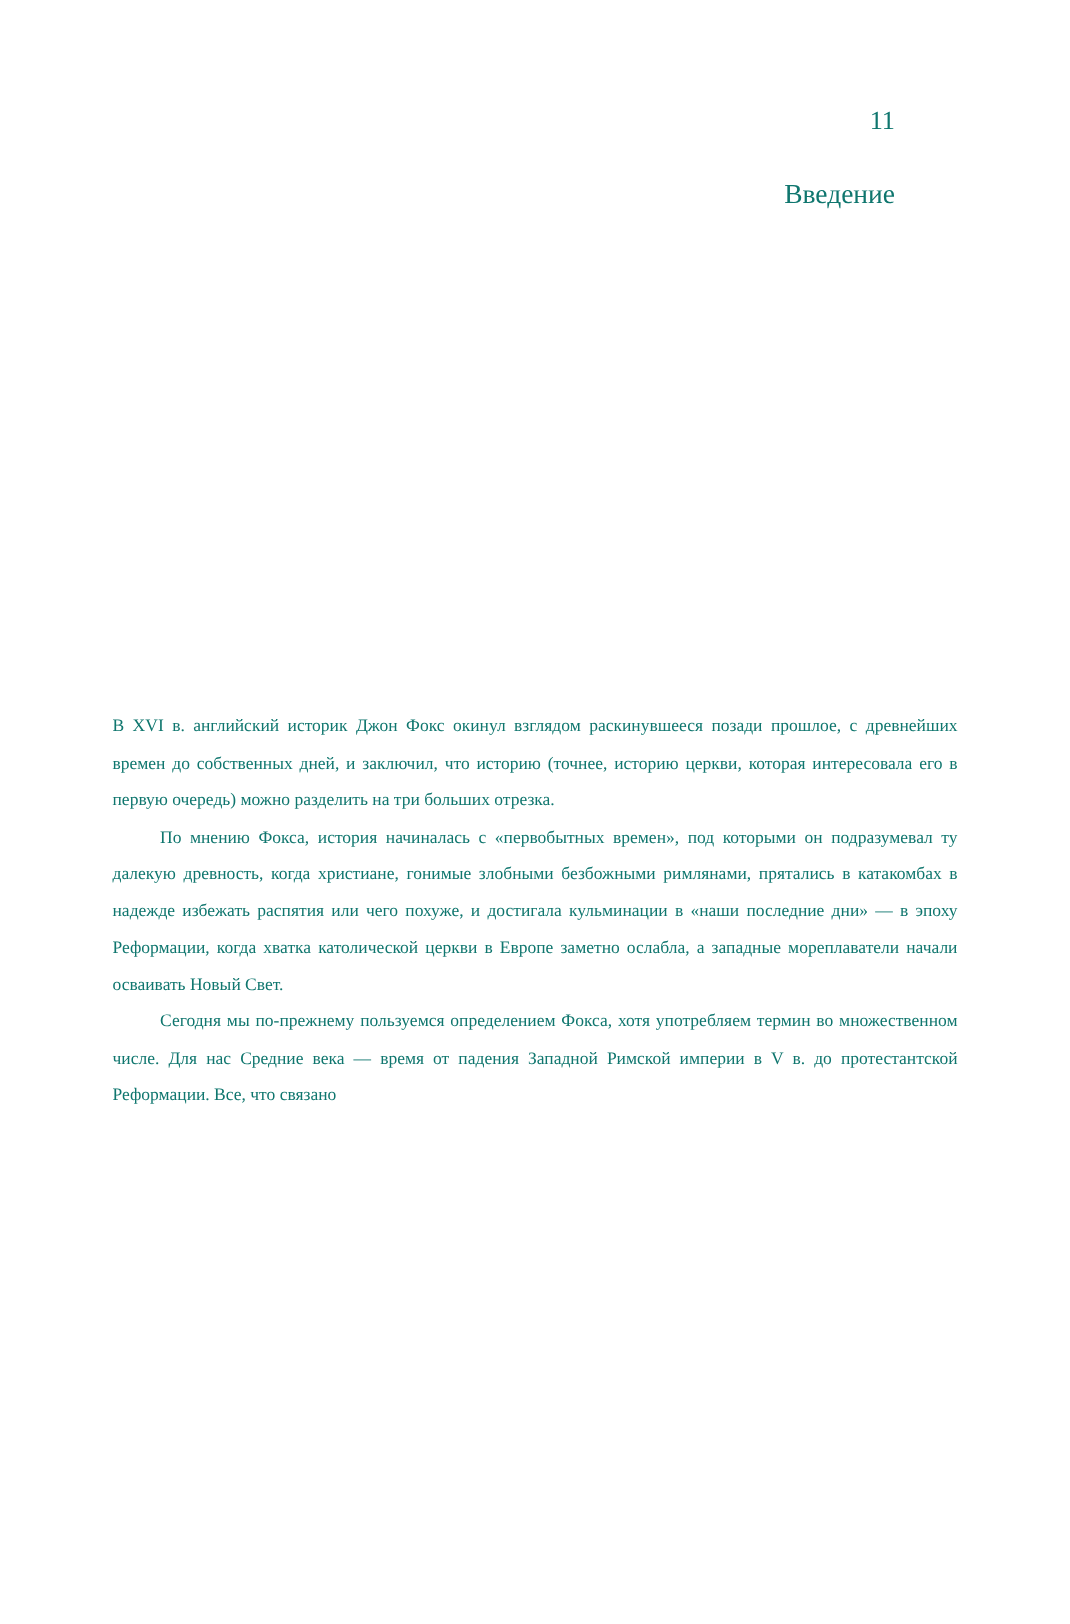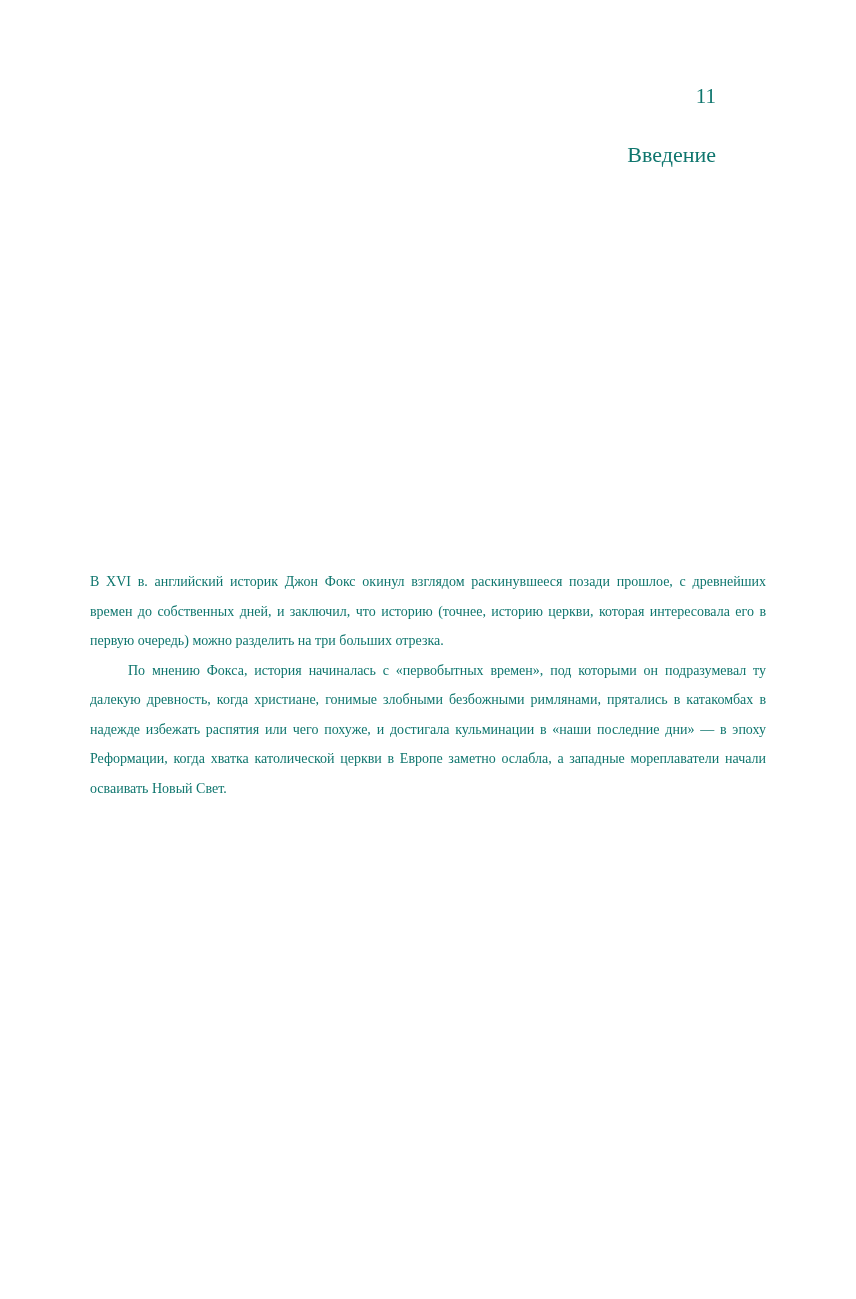--- a/index.html
+++ b/index.html
@@ -56,14 +56,15 @@
 </style>
 </head>
 <body>
 
 <div class="page">
   <div class="page-number">11</div>
   <div class="chapter-title">Введение</div>
   <div class="body-text">
       <p lang="ru">В XVI в. английский историк Джон Фокс окинул взглядом раскинувшееся позади прошлое, с древнейших времен до собственных дней, и заключил, что историю (точнее, историю церкви, которая интересовала его в первую очередь) можно разделить на три больших отрезка.</p>
       <p class="indented" lang="ru">По мнению Фокса, история начиналась с «первобытных времен», под которыми он подразумевал ту далекую древность, когда христиане, гонимые злобными безбожными римлянами, прятались в катакомбах в надежде избежать распятия или чего похуже, и достигала кульминации в «наши последние дни» — в эпоху Реформации, когда хватка католической церкви в Европе заметно ослабла, а западные мореплаватели начали осваивать Новый Свет.</p>
+      <p class="indented" lang="ru">Сегодня мы по-прежнему пользуемся определением Фокса, хотя употребляем термин во множественном числе. Для нас Средние века — время от падения Западной Римской империи в V в. до протестантской Реформации. Все, что связано</p>
     </div>
 </div>
 
 </body></html>

